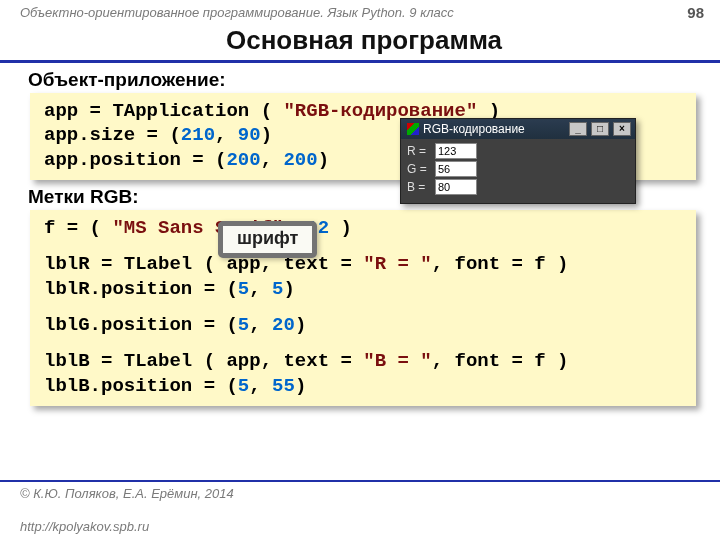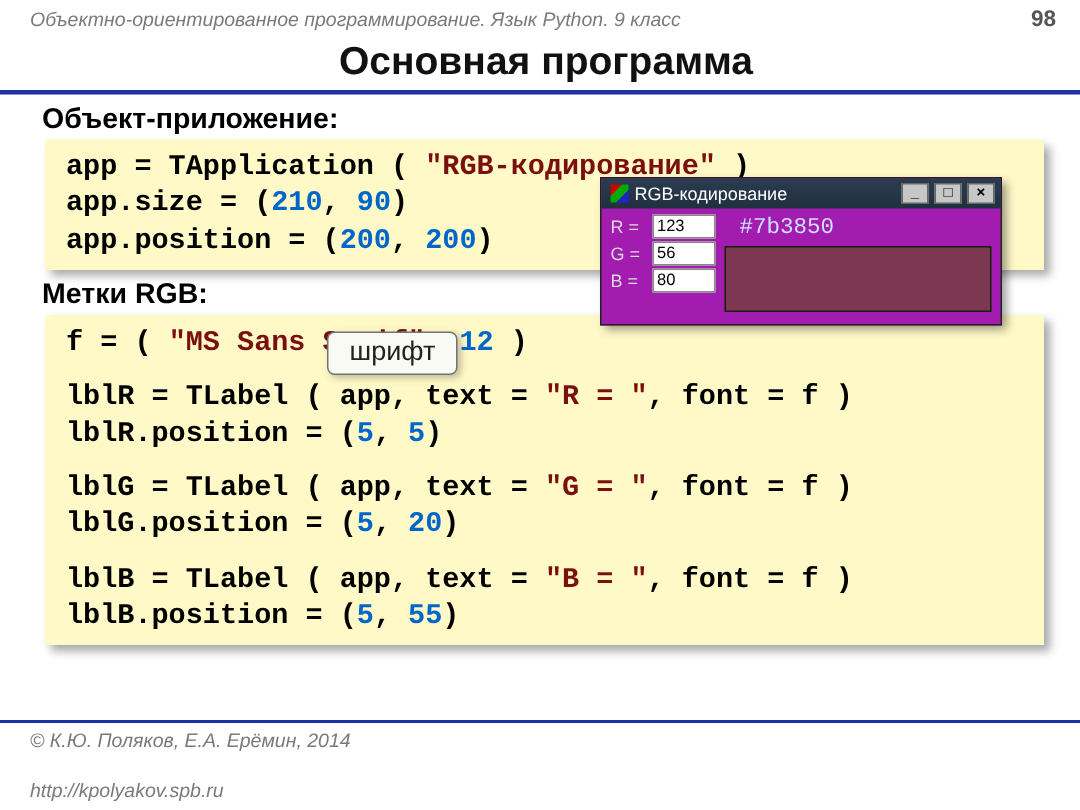--- a/index.html
+++ b/index.html
@@ -37,36 +37,36 @@
     line-height: 1.28;
     color: #000;
     position: relative;
   }
   .code-block .str { color: #7a0f0f; }
   .code-block .num { color: #0066cc; }
   .gap { height: 12px; }
   .tooltip {
     position: absolute;
     background: #fafaf4;
-    border: 1px solid #737373;
+    border: 5px solid #737373;
     border-radius: 5px;
     padding: 2px 14px 4px 14px;
     font-size: 18px; color: #222;
     box-shadow: 2px 2px 5px rgba(0,0,0,0.25);
     left: 218px; top: 221px;
     z-index: 20;
     font-family: Arial, sans-serif;
-    font-weight: normal;
+    font-weight: bold;
   }
   
   .mini-win {
     position: absolute;
     left: 400px; top: 118px;
-    width: 268px;
-    background: #a21caf;
+    width: 236px;
+    background: #404040;
     border: 1px solid #222;
     box-shadow: 3px 3px 6px rgba(0,0,0,0.4);
     font-family: Arial, sans-serif;
     z-index: 10;
   }
   .mini-titlebar {
     background: linear-gradient(#2b3c50, #20303f);
     color: #fff; font-size: 12px;
     padding: 3px 4px 3px 6px;
     display: flex; align-items: center;
@@ -131,21 +131,20 @@
 </div>
 
 <div class="section-label">Метки RGB:</div>
 
 <div class="code-block">
   <div><span>f = ( </span><span class="str">"MS Sans Serif"</span><span>, </span><span class="num">12</span><span> )</span></div>
   <div class="gap"></div>
   <div><span>lblR = TLabel ( app, text = </span><span class="str">"R = "</span><span>, font = f )</span></div>
   <div><span>lblR.position = (</span><span class="num">5</span><span>, </span><span class="num">5</span><span>)</span></div>
   <div class="gap"></div>
-  <div><span>lblG = TLabel ( app, text = </span><span class="str">"G = "</span><span>, font = f )</span></div>
   <div><span>lblG.position = (</span><span class="num">5</span><span>, </span><span class="num">20</span><span>)</span></div>
   <div class="gap"></div>
   <div><span>lblB = TLabel ( app, text = </span><span class="str">"B = "</span><span>, font = f )</span></div>
   <div><span>lblB.position = (</span><span class="num">5</span><span>, </span><span class="num">55</span><span>)</span></div>
 </div>
 
 <div class="tooltip">шрифт</div>
 
 <div class="mini-win">
   <div class="mini-titlebar">
@@ -163,23 +162,19 @@
       </div>
       <div class="mini-row">
         <label>G =</label>
         <input value="56" style="">
       </div>
       <div class="mini-row">
         <label>B =</label>
         <input value="80" style="">
       </div>
     </div>
-    <div class="mini-right">
-      <div class="hex">#7b3850</div>
-      <div class="swatch"></div>
-    </div>
   </div>
 </div>
 
 <div class="footer">
   <span>© К.Ю. Поляков, Е.А. Ерёмин, 2014</span>
   <span class="link">http://kpolyakov.spb.ru</span>
 </div>
 
 </body></html>

